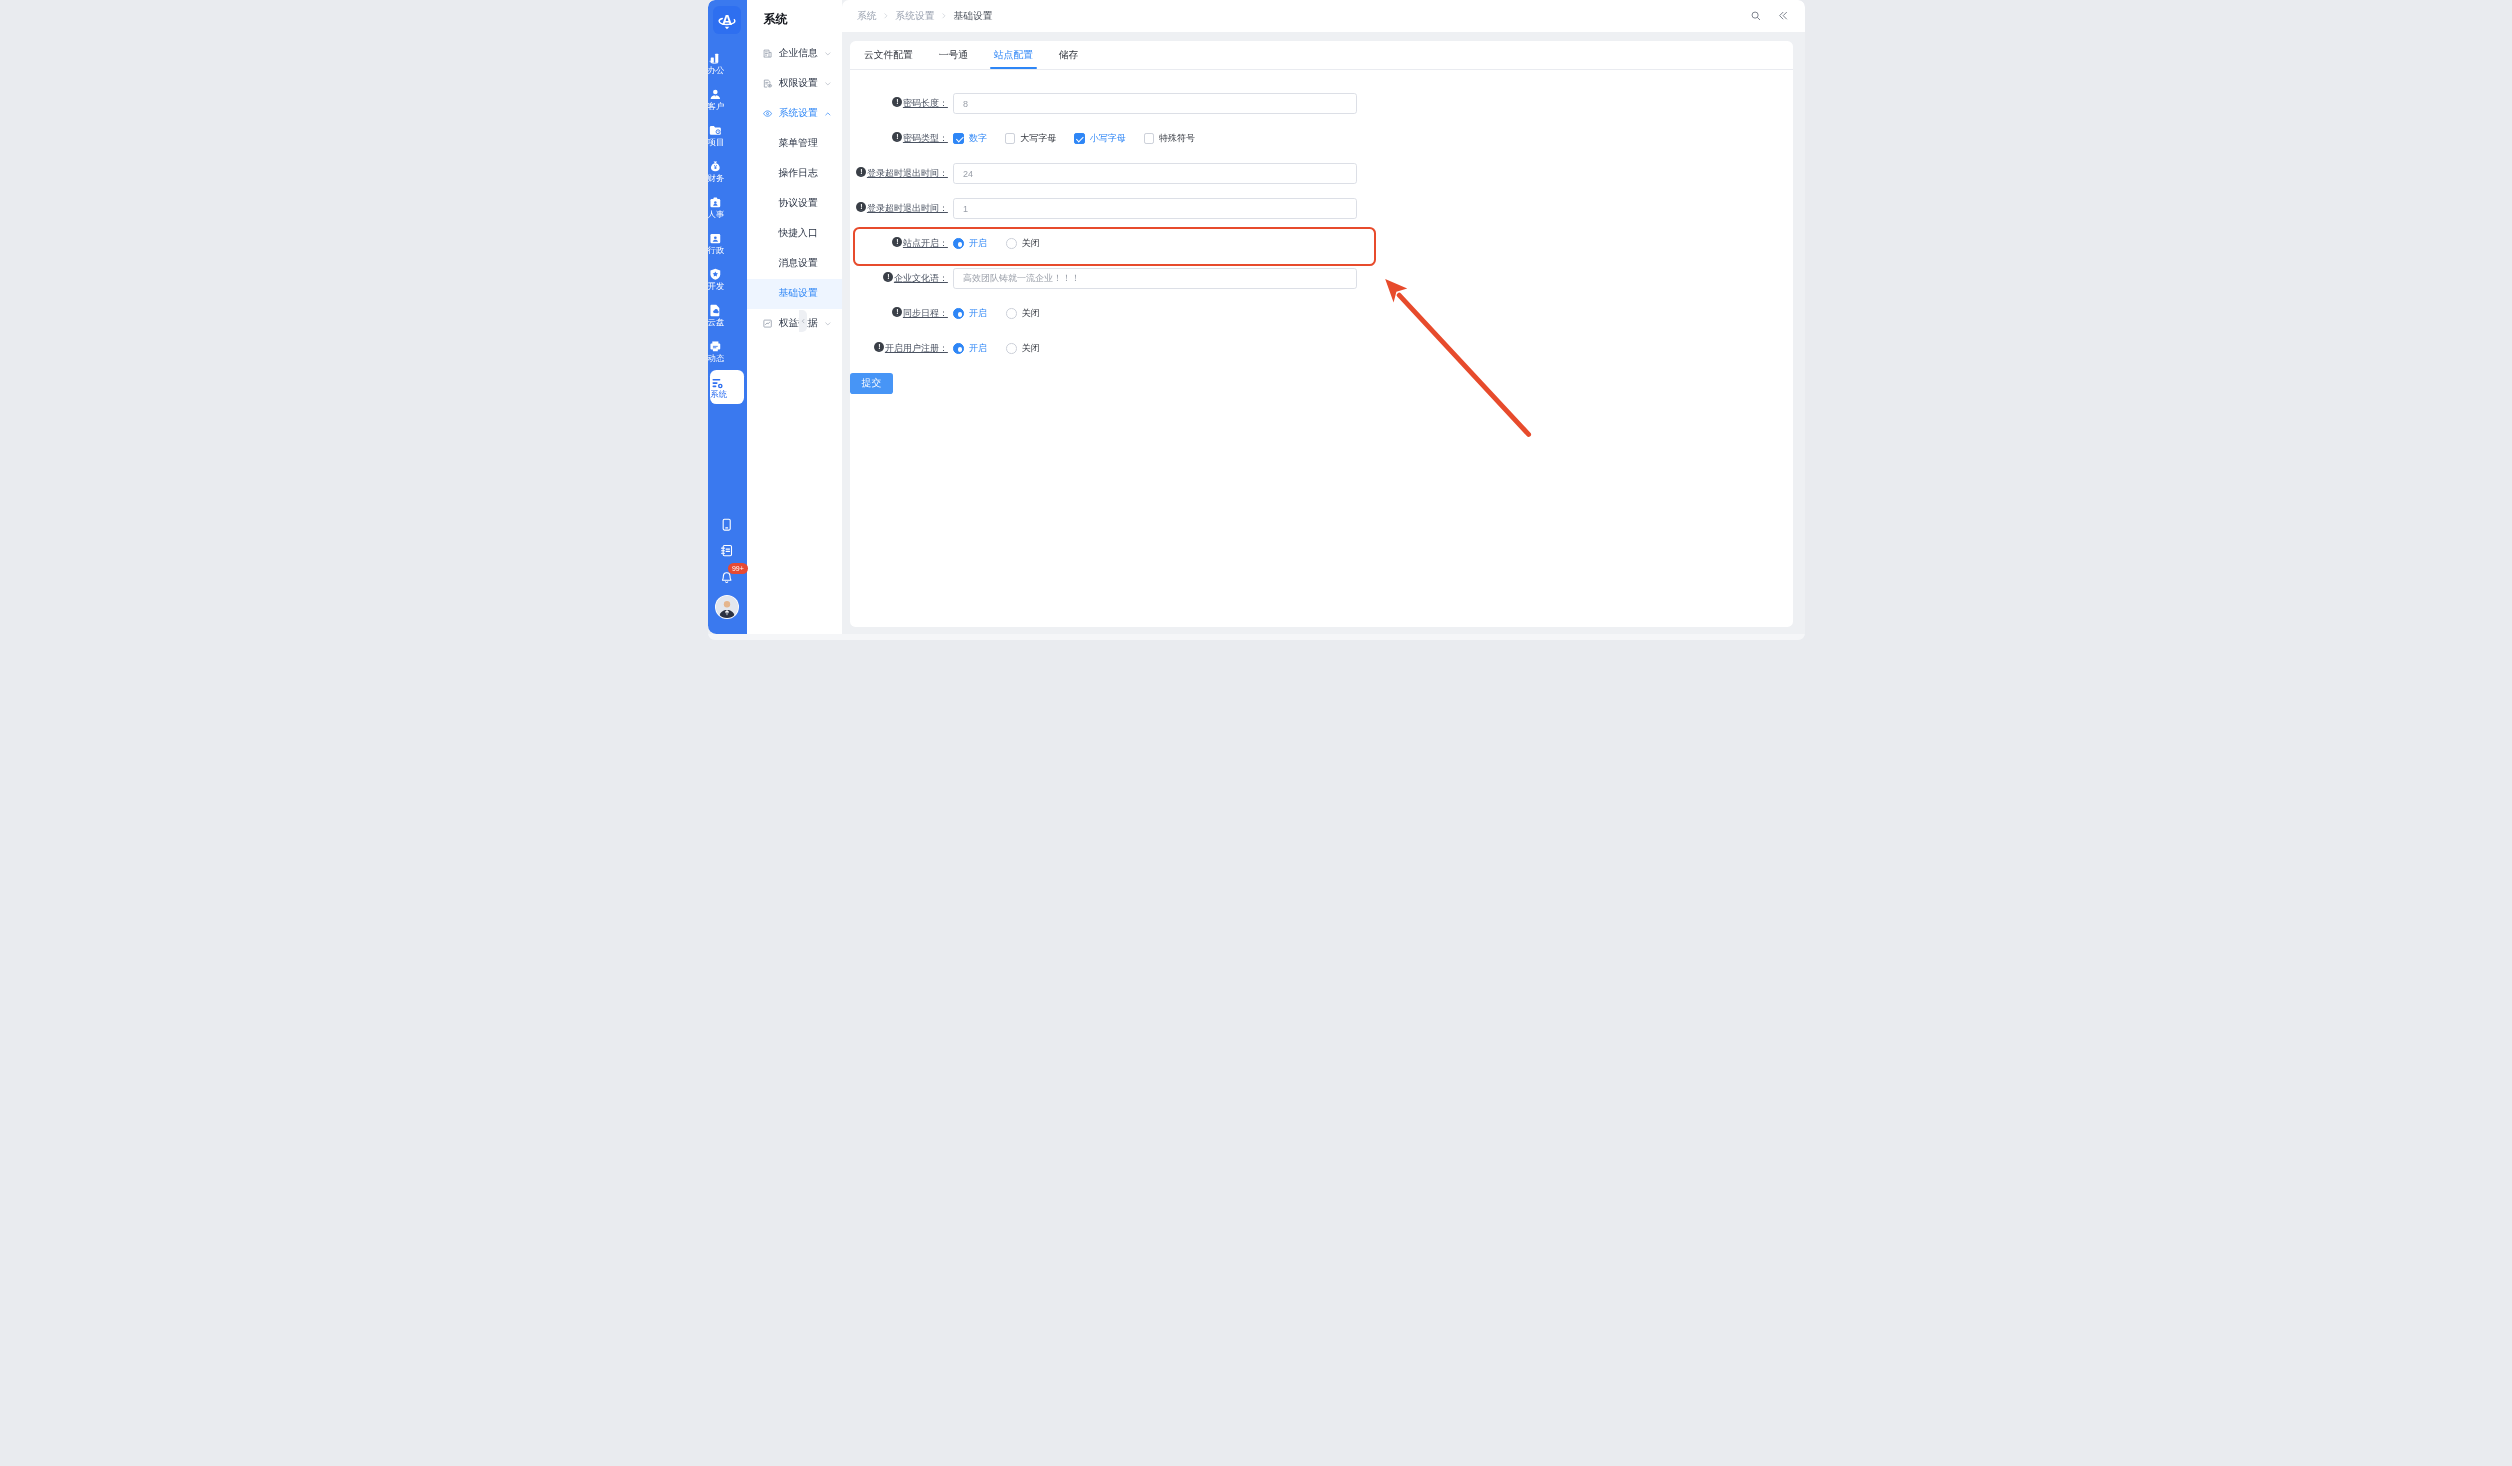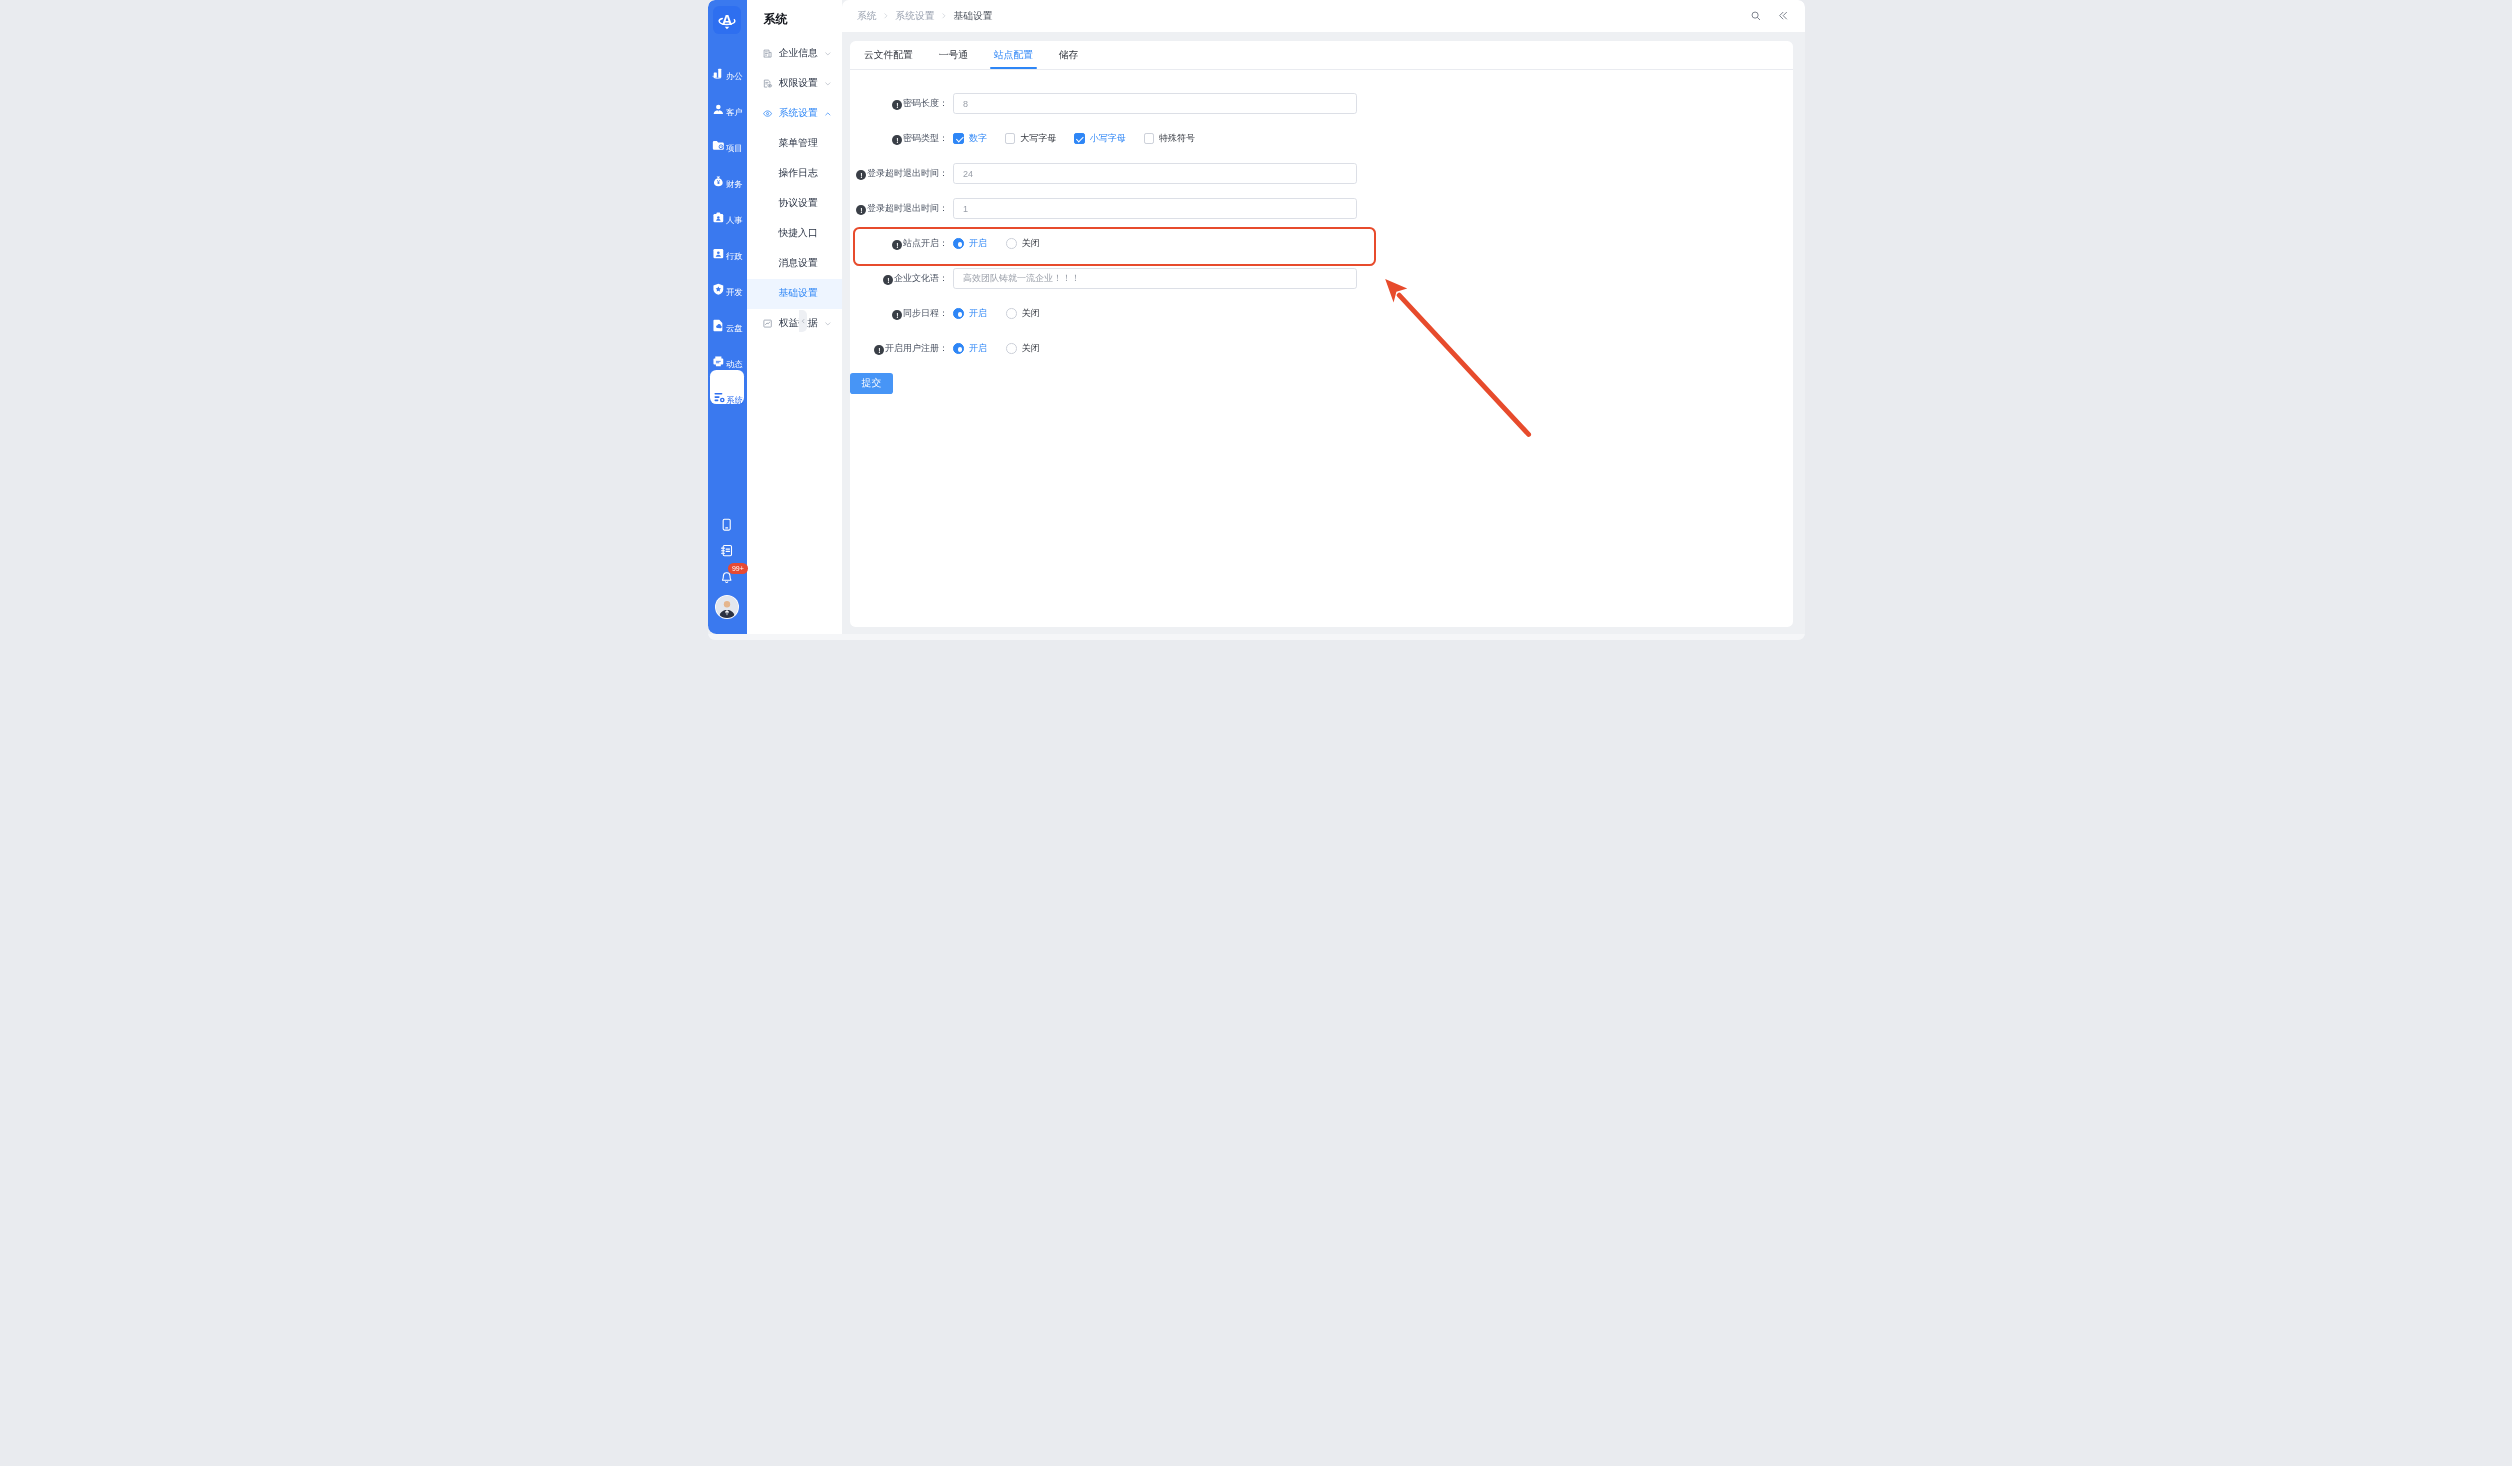--- a/index.html
+++ b/index.html
@@ -7,21 +7,21 @@
   body { font-family:"Liberation Sans","DejaVu Sans",sans-serif; }
   .app { position:relative; width:1097px; height:640px; margin:0 auto; background:#eef0f3;
          border-radius:7px; overflow:hidden; }
 
   
   .rail { position:absolute; left:0; top:0; bottom:5.6px; width:39px; background:#3a79ef;
           border-radius:7px 0 0 7px; border-bottom-left-radius:8.4px; z-index:5;
           display:flex; flex-direction:column; align-items:center; }
   .logo { width:28px; height:28px; margin-top:6.3px; flex:0 0 auto; }
   .p-items { margin-top:10.5px; width:100%; }
-  .p-item { width:39px; height:36px; display:flex; flex-direction:row; align-items:flex-end;
+  .p-item { width:39px; height:36px; display:flex; flex-direction:column; align-items:flex-start;
             justify-content:center; gap:0; color:#fff; cursor:pointer; }
   .p-item .p-icon { width:14.7px; height:14.7px; display:block; }
   .p-item .p-icon svg { width:14.7px; height:14.7px; display:block; }
   .p-label { font-size:8.4px; line-height:1; }
   .p-item.active { background:#fff; width:34px; margin:1.4px 2.8px; height:34px; border-radius:6.3px;
                    color:#2e6ff0; }
   .rail-tools { position:absolute; bottom:15.4px; left:0; width:39px; display:flex;
                 flex-direction:column; align-items:center; gap:10.5px; color:#fff; }
   .tool { position:relative; width:15.4px; height:15.4px; cursor:pointer; }
   .tool svg { width:15.4px; height:15.4px; display:block; }
@@ -68,22 +68,22 @@
           border-radius:5.6px; overflow:hidden; }
   .tabs { height:29px; display:flex; align-items:stretch; padding-left:12.6px; border-bottom:0.7px solid #e9ebf0; }
   .tab { display:flex; align-items:center; margin-right:23px; font-size:9.8px; color:#33373f;
          cursor:pointer; position:relative; padding:0 1.4px; }
   .tab.active { color:#2e86f6;text-align:center; }
   .tab.active::after { content:""; position:absolute; left:-2.8px; right:-2.8px; bottom:0; height:2.1px;
                        background:#2e86f6; border-radius:1.4px; }
 
   .form { padding-top:23px; }
   .f-row { display:flex; align-items:center; height:21px; margin-bottom:14px; }
-  .f-label { width:98px; flex:0 0 auto; display:flex; align-items:flex-end; justify-content:flex-end;
-             font-size:9px; color:#4a5261; }
+  .f-label { width:98px; flex:0 0 auto; display:flex; align-items:flex-start; justify-content:flex-end;
+             font-size:9px; color:#4a5261;text-decoration:underline; }
   .info-ico { width:9.8px; height:9.8px; border-radius:50%; background:#3a3f47; color:#fff; font-size:7px;
               font-weight:700; display:inline-flex; align-items:center; justify-content:center;
               margin-right:0.7px; flex:0 0 auto; }
   .f-ctl { margin-left:5.6px; display:flex; align-items:center; }
   .f-input { width:404px; height:21px; border:0.7px solid #dcdfe6; border-radius:2.8px; padding:0 8.4px;
              font-size:9px; color:#999ea8; outline:none; background:#fff;
              font-family:"Liberation Sans","DejaVu Sans",sans-serif; }
   .cb-item { display:flex; align-items:center; margin-right:18px; cursor:pointer; }
   .cb-box { width:10.5px; height:10.5px; border:0.7px solid #ccd0d9; border-radius:2.1px; background:#fff;
             margin-right:4.9px; position:relative; flex:0 0 auto; }

